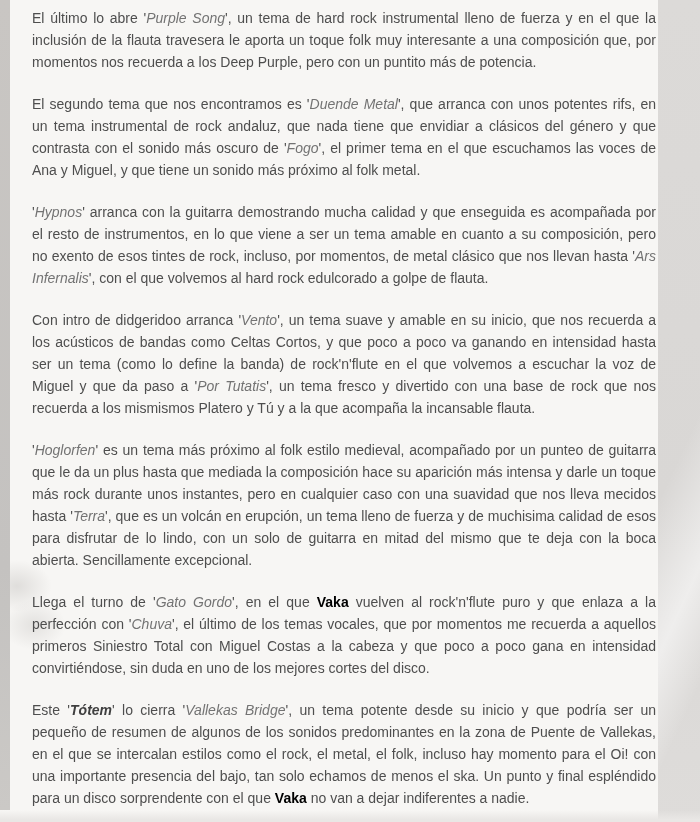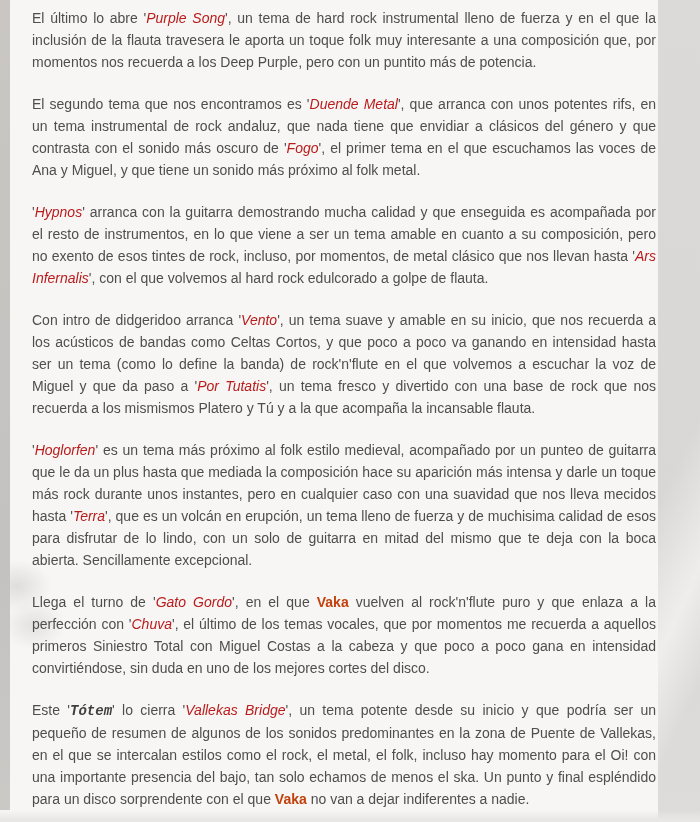--- a/index.html
+++ b/index.html
@@ -67,34 +67,33 @@
     z-index: 4;
     color: #4e4e4e;
     font-size: 14px;
     line-height: 22px;
     text-align: justify;
   }
   .content p.para {
     margin: 0 0 20px 0;
   }
   .song-title {
-    color: #b91c1c;
+    color: #737373;
     font-style: italic;
     cursor: pointer;
   }
   .band-name {
-    color: #c2410c;
+    color: #000000;
     font-weight: bold;
     cursor: pointer;
   }
   .album-title {
     color: #3f3f3f;
     font-weight: bold;
     font-style: italic;
-    font-family: Liberation Mono, monospace;
   }
 </style>
 </head>
 <body>
 
 <div class="left-strip"></div>
 <div class="right-strip"></div>
 <div class="blob blob-1"></div>
 <div class="blob blob-2"></div>
 <div class="bottom-band"></div>

